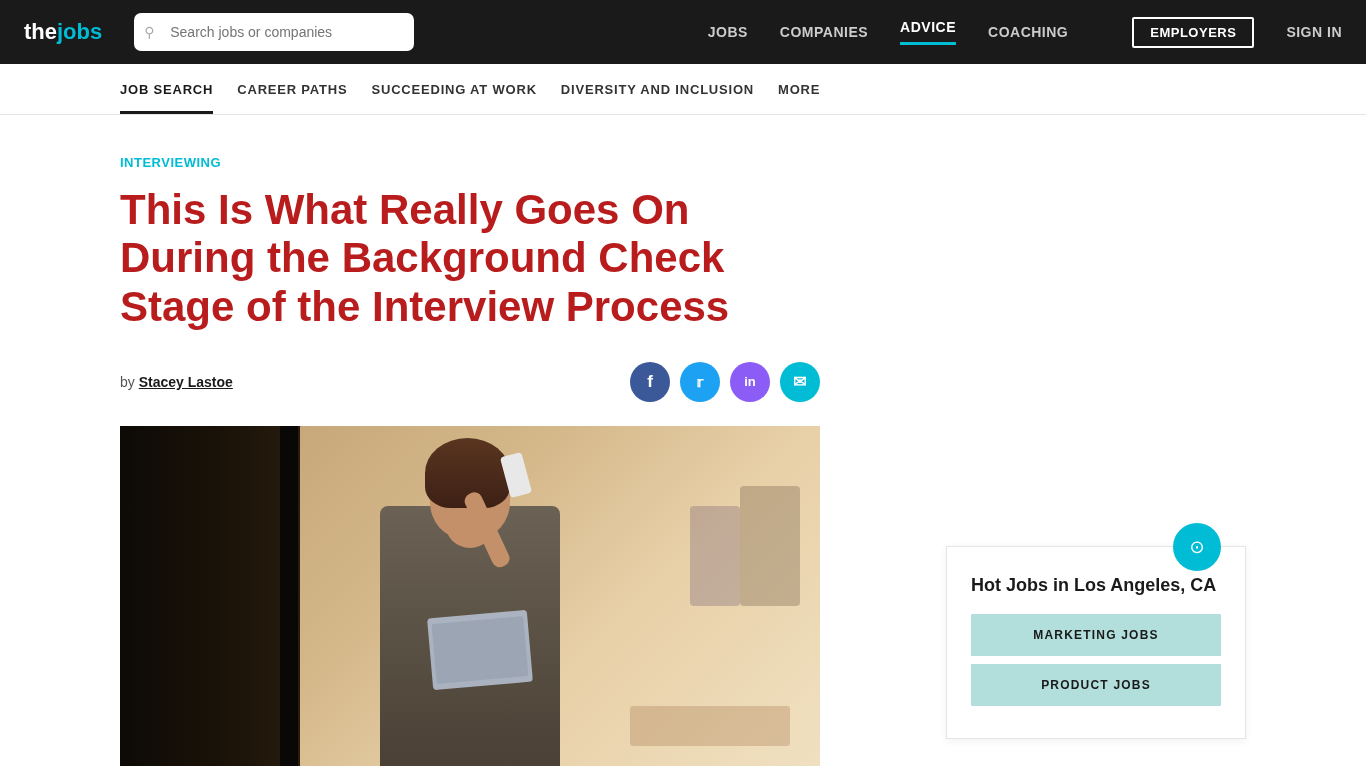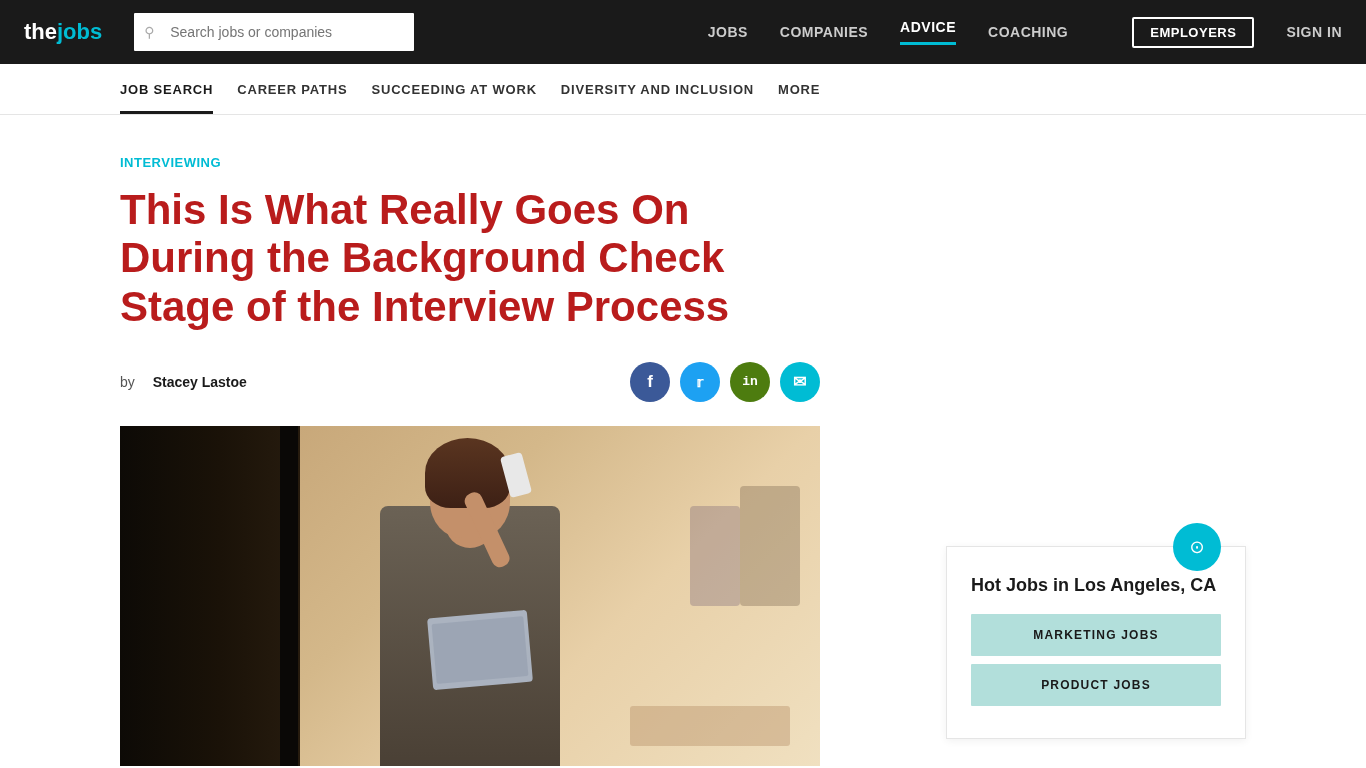--- a/index.html
+++ b/index.html
@@ -28,21 +28,21 @@
       color: #00bcd4;
     }
     .search-bar {
       flex: 0 0 280px;
       position: relative;
       margin-left: 8px;
     }
     .search-bar input {
       width: 100%;
       height: 38px;
-      border-radius: 1px;
+      border-radius: 7px;
       border: none;
       padding: 0 12px 0 36px;
       font-size: 14px;
       color: #555;
       outline: none;
     }
     .search-icon-wrap {
       position: absolute;
       left: 10px;
       top: 50%;
@@ -145,42 +145,42 @@
       max-width: 700px;
       margin-bottom: 24px;
     }
     .author-text {
       font-size: 14px;
       color: #555;
     }
     .author-link {
       color: #1a1a1a;
       font-weight: 600;
-      margin-left: 14px;
+      text-decoration: underline;
     }
     .social-buttons {
       display: flex;
       gap: 10px;
     }
     .social-btn {
       width: 40px;
       height: 40px;
       border-radius: 50%;
       display: flex;
       align-items: center;
       justify-content: center;
       cursor: pointer;
       color: #fff;
       font-size: 16px;
       font-weight: 700;
       border: none;
     }
     .social-btn.facebook { background: #3b5998; }
     .social-btn.twitter { background: #1da1f2; }
-    .social-btn.linkedin { background: #4d7c0f; font-family: Liberation Mono, monospace; }
+    .social-btn.linkedin { background: #8b5cf6; }
     .social-btn.email { background: #00bcd4; }
 
     
     .content-area {
       display: flex;
       gap: 0;
       position: relative;
     }
     .article-image {
       width: 700px;

